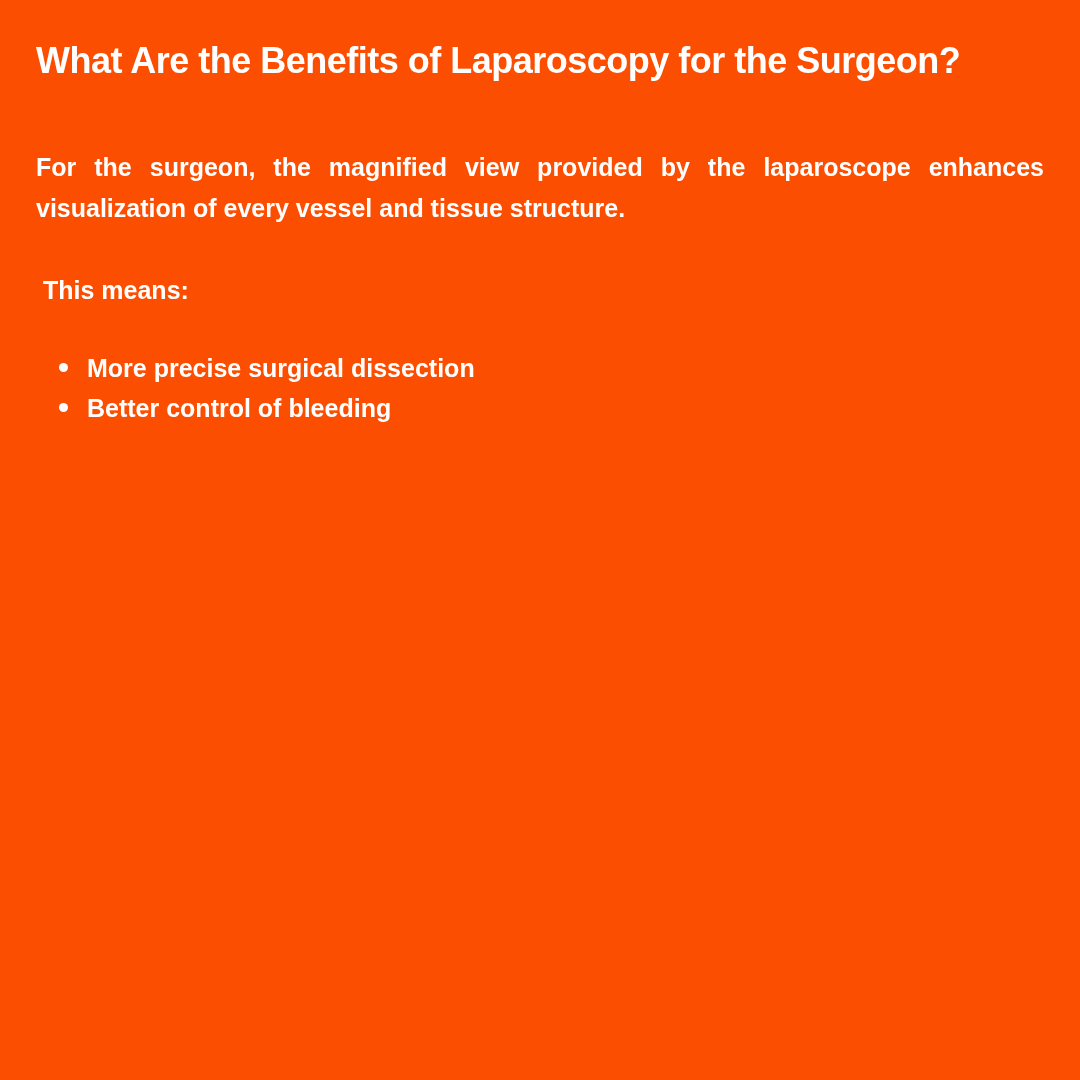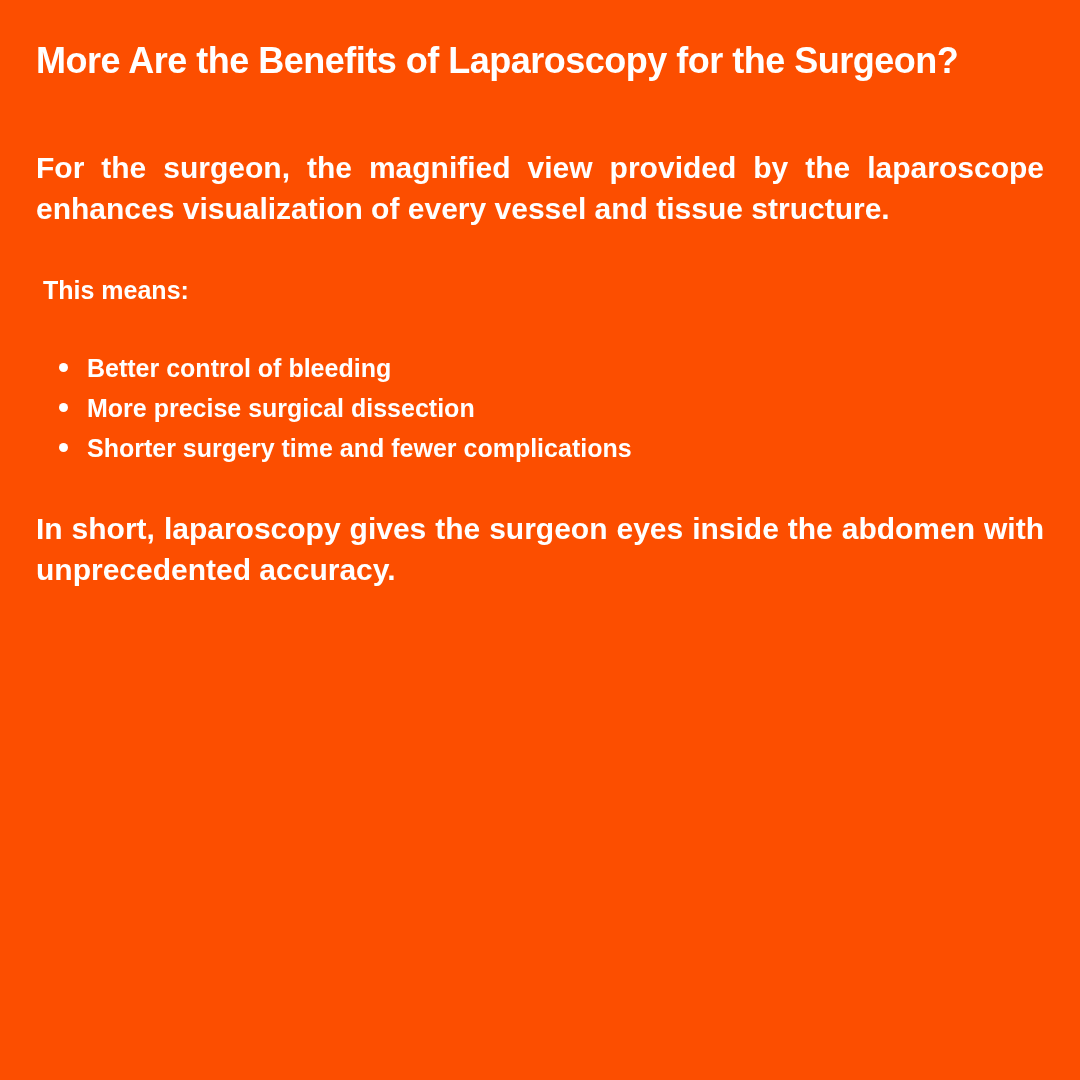--- a/index.html
+++ b/index.html
@@ -23,21 +23,21 @@
   .title {
     margin: 39px 0 0 0;
     font-size: 36px;
     line-height: 44px;
     font-weight: bold;
     white-space: nowrap;
     letter-spacing: -0.5px;
   }
   .para {
     margin: 0;
-    font-size: 30px;
+    font-size: 25px;
     font-weight: bold;
     line-height: 41px;
     text-align: justify;
   }
   .para-1 { margin-top: 64px; }
   .lead-in {
     margin: 41px 0 0 7px;
     font-size: 25px;
     font-weight: bold;
     line-height: 41px;
@@ -63,26 +63,24 @@
     height: 9px;
     border-radius: 50%;
     background: #FFFFFF;
   }
   .para-2 { margin-top: 40px; }
 </style>
 </head>
 <body>
 
 <div class="slide">
-  <h1 class="title">More Are the Benefits of Laparoscopy for the Surgeon?</h1>
+  <h1 class="title">What Are the Benefits of Laparoscopy for the Surgeon?</h1>
 
   <p class="para para-1">For the surgeon, the magnified view provided by the laparoscope enhances visualization of every vessel and tissue structure.</p>
 
   <p class="lead-in">This means:</p>
 
   <ul class="bullet-list">
+      <li>More precise surgical dissection</li>
       <li>Better control of bleeding</li>
-      <li>More precise surgical dissection</li>
-      <li>Shorter surgery time and fewer complications</li>
     </ul>
 
-  <p class="para para-2">In short, laparoscopy gives the surgeon eyes inside the abdomen with unprecedented accuracy.</p>
 </div>
 
 </body></html>

